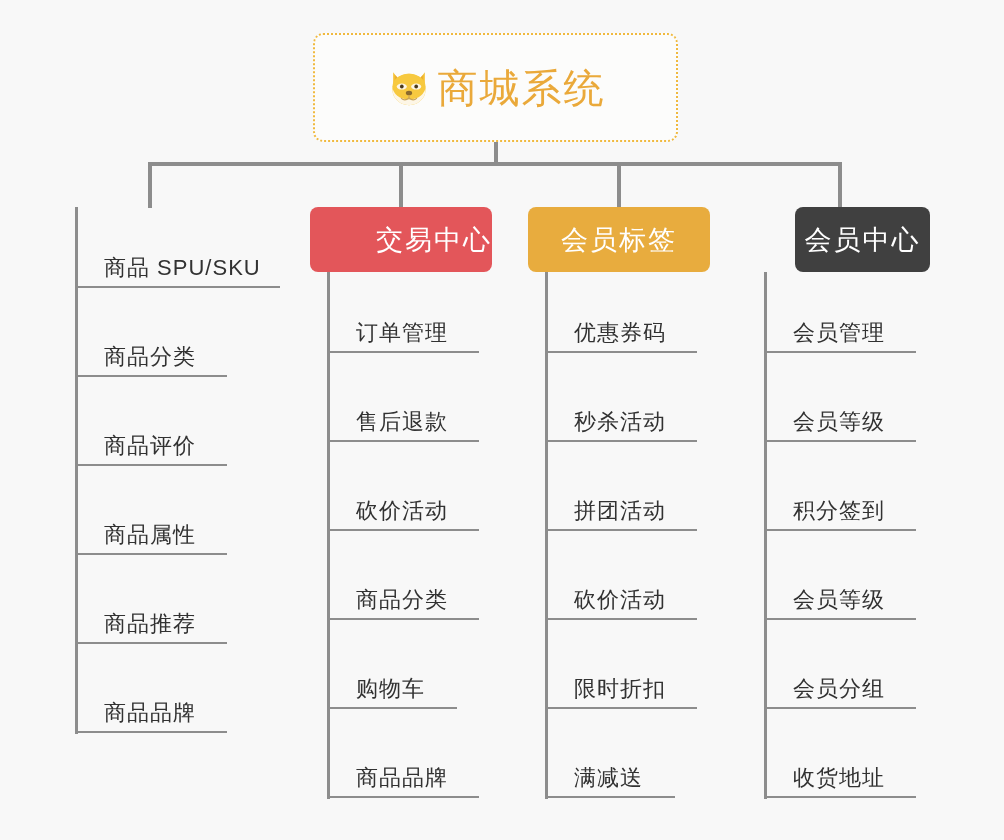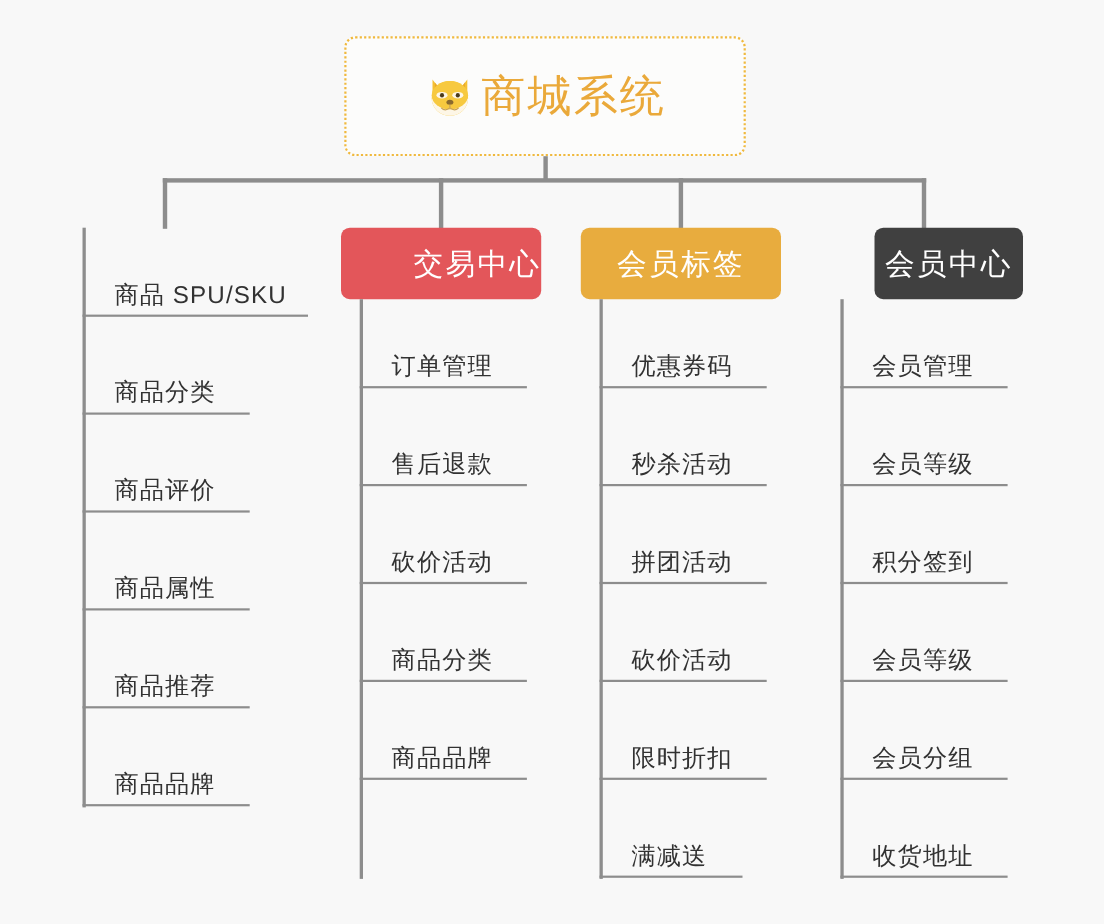--- a/index.html
+++ b/index.html
@@ -181,20 +181,24 @@
       </div>
       <div class="leaf">
         <span class="leaf-label">砍价活动</span>
         <span class="leaf-rule" style="width: 152px;"></span>
       </div>
       <div class="leaf">
         <span class="leaf-label">商品分类</span>
         <span class="leaf-rule" style="width: 152px;"></span>
       </div>
       <div class="leaf">
+        <span class="leaf-label">购物车</span>
+        <span class="leaf-rule" style="width: 130px;"></span>
+      </div>
+      <div class="leaf">
         <span class="leaf-label">商品品牌</span>
         <span class="leaf-rule" style="width: 152px;"></span>
       </div>
     </div>
 </div>
 
 <div class="col" id="col-2" style="left:528px;width:182px;">
   <div class="cat-box" style="background: rgb(232, 172, 62);">
     <span>会员标签</span>
   </div>

